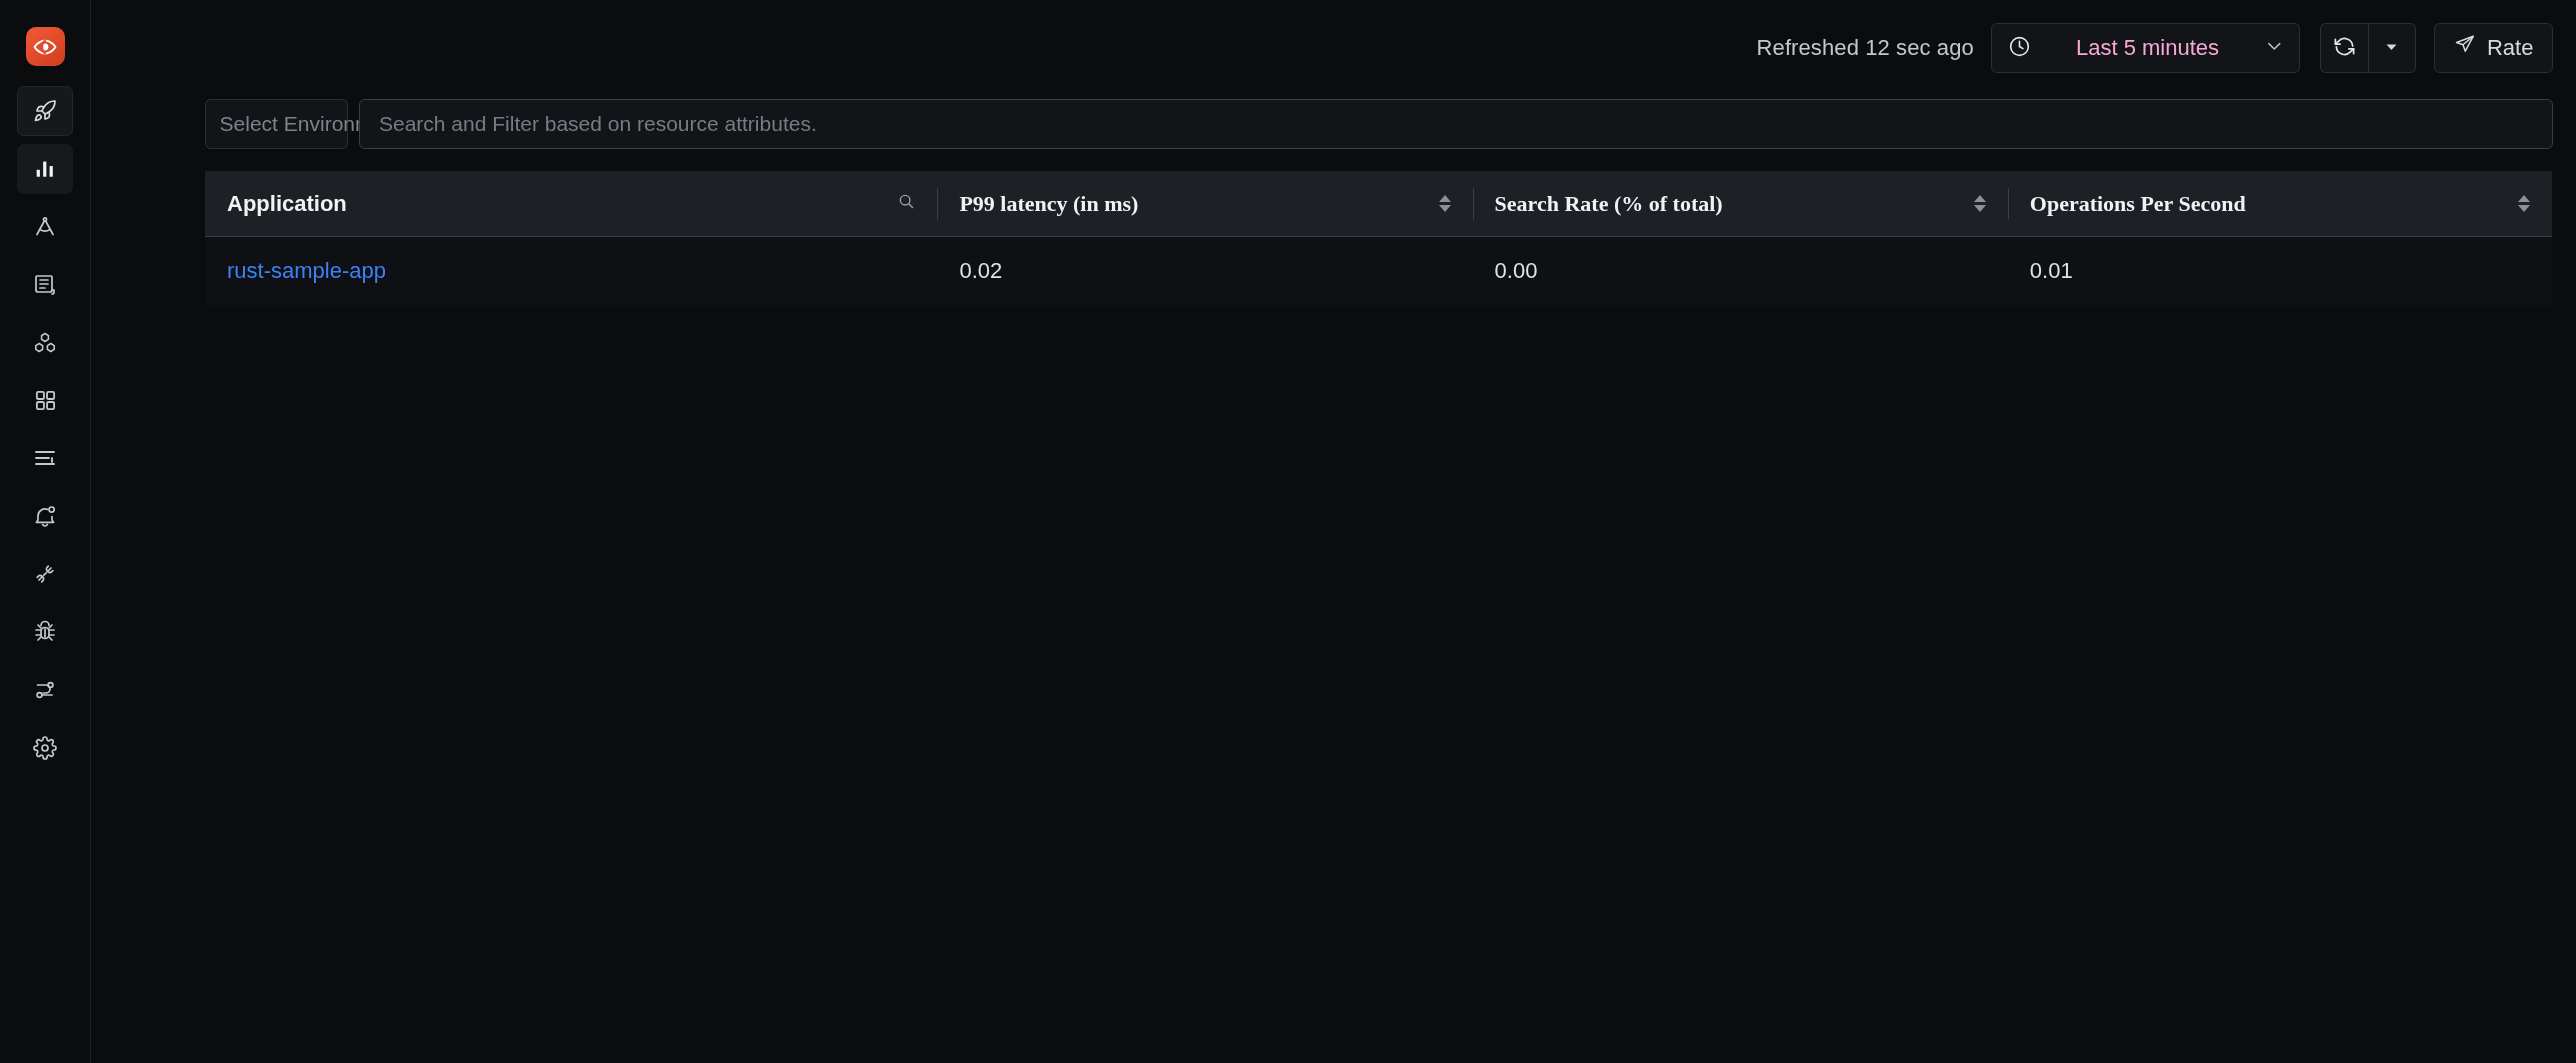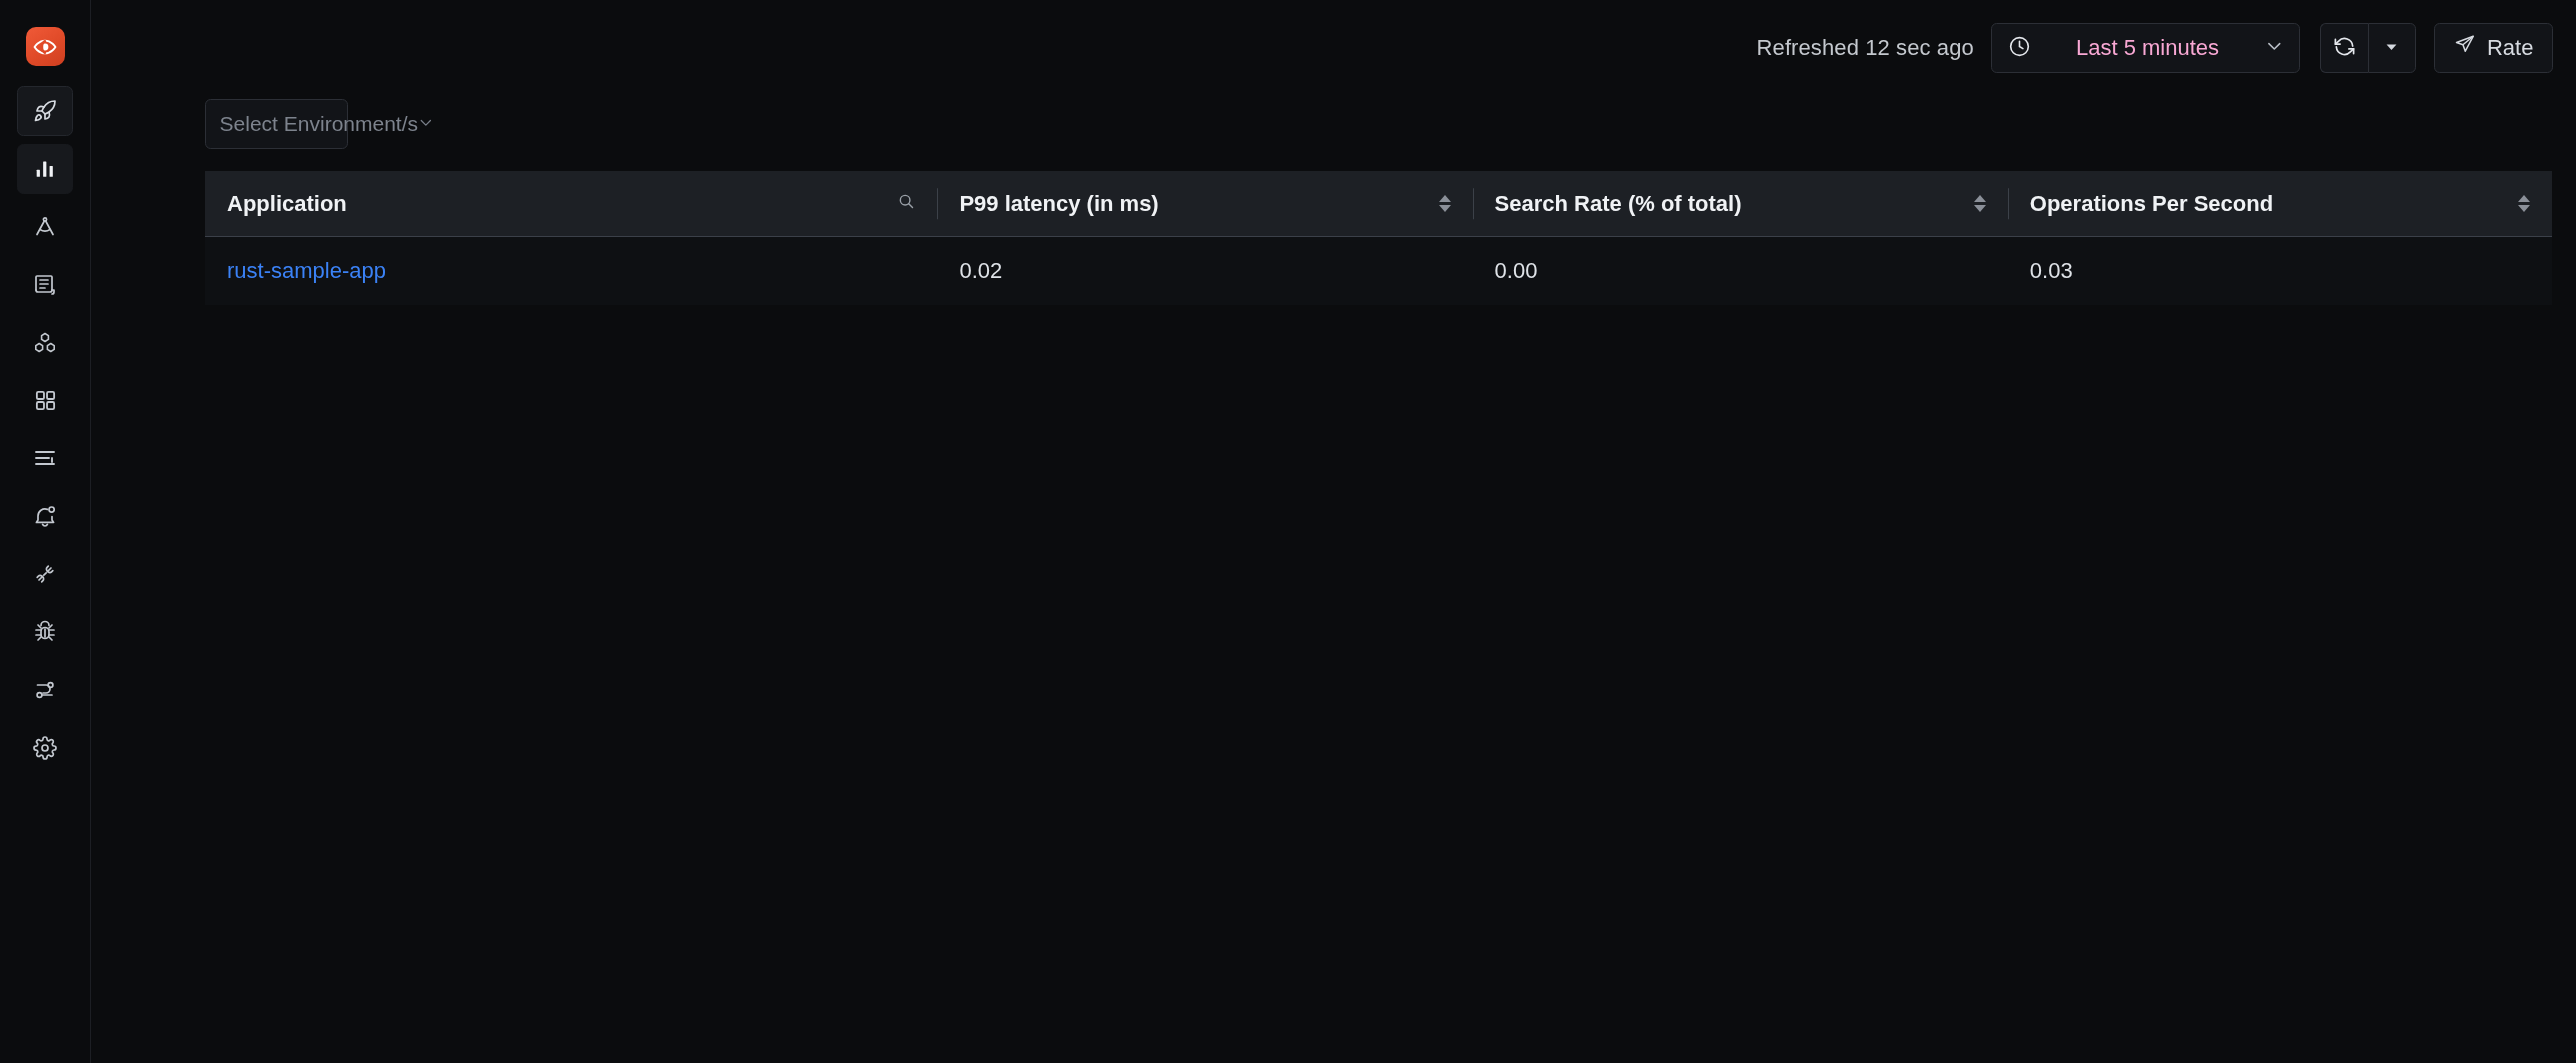--- a/index.html
+++ b/index.html
@@ -247,21 +247,21 @@
 
   .col-div {
     position: absolute;
     left: 0;
     top: 50%;
     transform: translateY(-50%);
     width: 0.7px;
     height: 31.5px;
     background: #3c4149;
   }
-  .table thead th.divided { position: relative; }
+  .table thead th.divided { position: relative; font-family: Liberation Serif, serif; }
 
   .table tbody td {
     background: #0e1013;
     height: 69px;
     color: #dfe3e8;
     font-size: 22px;
     padding: 0 22px;
     vertical-align: middle;
     white-space: nowrap;
   }
@@ -455,20 +455,23 @@
     <div class="filter-row">
       <div class="env-select">
         <span class="ph">Select Environment/s</span>
         <span>
           <svg width="15.7" height="15.7" viewBox="0 0 24 24" fill="none" stroke="#787e88" stroke-width="2" stroke-linecap="round" stroke-linejoin="round">
             <path d="M5 8.5 12 15.5 19 8.5"></path>
           </svg>
         </span>
       </div>
 
+      <div class="search-box">
+        <span class="ph">Search and Filter based on resource attributes.</span>
+      </div>
     </div>
 
     <div class="table-wrap">
       <table class="table">
         <colgroup>
           <col style="width:31.2%">
           <col style="width:22.8%">
           <col style="width:22.8%">
           <col style="width:23.2%">
         </colgroup>
@@ -520,21 +523,21 @@
             </th>
           </tr>
         </thead>
         <tbody>
           <tr>
             <td>
               <span class="app-link">rust-sample-app</span>
             </td>
             <td>0.02</td>
             <td>0.00</td>
-            <td>0.03</td>
+            <td>0.01</td>
           </tr>
         </tbody>
       </table>
     </div>
 
     <div class="filler"></div>
   </div>
 </div>
 
 

